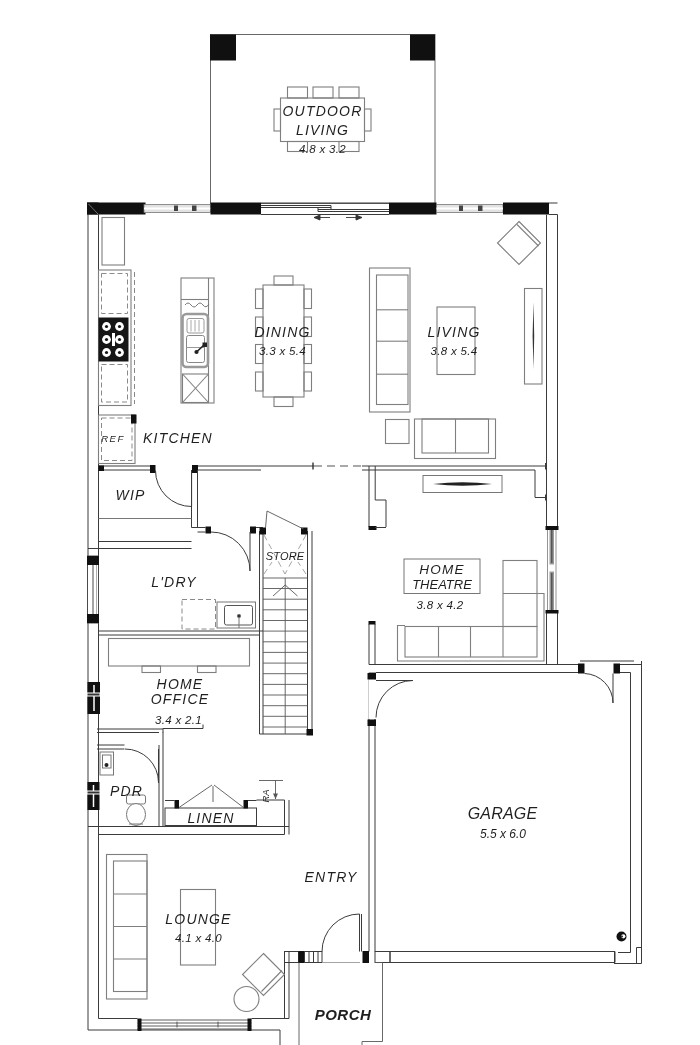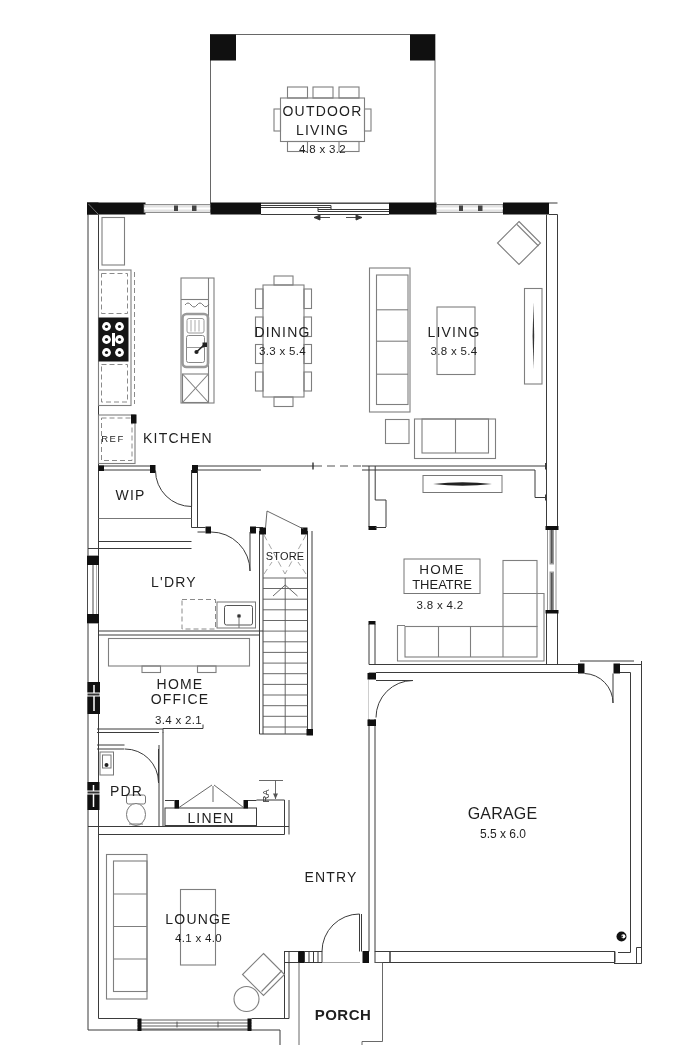--- a/index.html
+++ b/index.html
@@ -1,16 +1,16 @@
 <!DOCTYPE html>
 <html><head>
 <meta charset="utf-8">
 <style>
 html,body{margin:0;padding:0;background:#fff;}
-#plan{width:700px;height:1045px;position:relative;}
+#plan{width:700px;height:1045px;position:relative;font-style:italic;}
 text{font-family:"Liberation Sans",sans-serif;fill:#1f1f1f;}
 .rm{font-size:14px;letter-spacing:1.2px;}
 .dim{font-size:11.5px;letter-spacing:0.3px;}
 .w{stroke:#3b3b3b;stroke-width:1;fill:none;}
 .wt{stroke:#585858;stroke-width:0.9;fill:none;}
 .f{stroke:#7f7f7f;stroke-width:1.1;fill:none;}
 .f2{stroke:#777;stroke-width:1;fill:none;}
 .bk{fill:#101010;stroke:none;}
 .dash{stroke:#8a8a8a;stroke-width:1;fill:none;stroke-dasharray:5 3;}
 </style>

